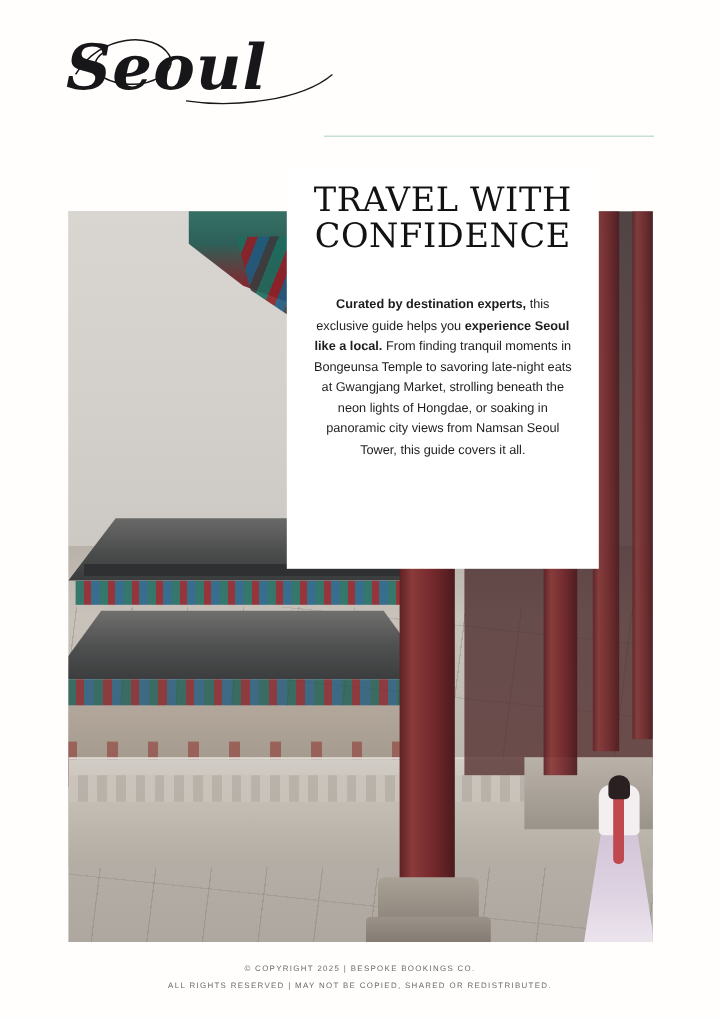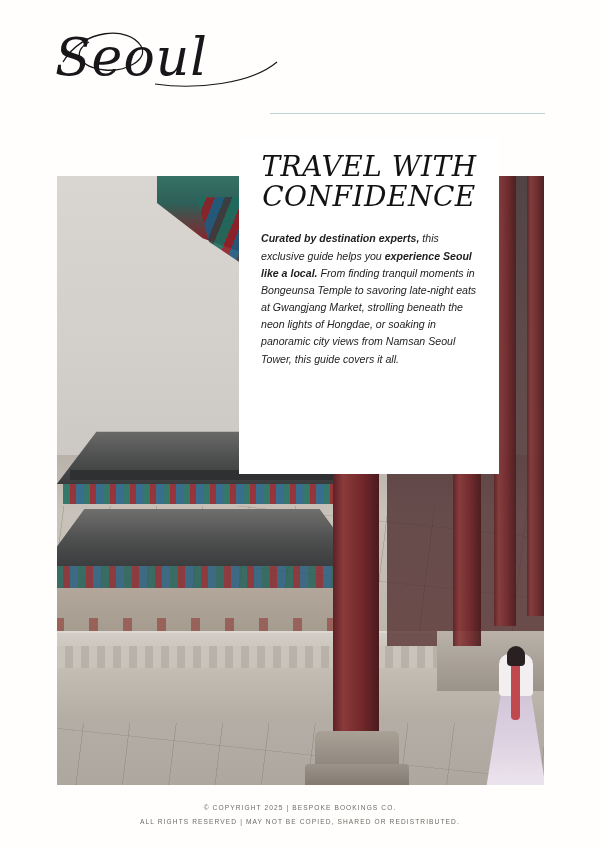--- a/index.html
+++ b/index.html
@@ -32,20 +32,21 @@
     height: 78px;
   }
   .logo-text {
     font-family: "DejaVu Serif", serif;
     font-style: italic;
     font-size: 52px;
     line-height: 78px;
     color: #17171a;
     letter-spacing: 1px;
     white-space: nowrap;
+    font-weight: bold;
   }
   .logo svg {
     position: absolute;
     left: 0;
     top: 0;
     overflow: visible;
   }
 
   
   .rule {
@@ -252,35 +253,35 @@
 
   
   .card {
     position: absolute;
     left: 239px;
     top: 138px;
     width: 260px;
     height: 336px;
     background: #ffffff;
     z-index: 5;
-    font-style: italic;
   }
   .card-title {
     margin: 14px 18px 0 18px;
     font-family: "DejaVu Serif", serif;
     font-size: 28px;
     line-height: 1.08;
     text-align: center;
     color: #121214;
     letter-spacing: .5px;
   }
   .card-body {
-    margin: 18px 22px 0 22px;
+    margin: 34px 22px 0 22px;
     font-size: 10.6px;
     line-height: 1.62;
+    text-align: center;
     color: #1d1d1f;
   }
   .card-body b { font-weight: bold; }
   .card-body p { margin: 0 0 13px 0; }
   .card-body p:last-child { margin-bottom: 0; }
   .pgap { height: 4px; }
 
   
   .footer {
     position: absolute;

